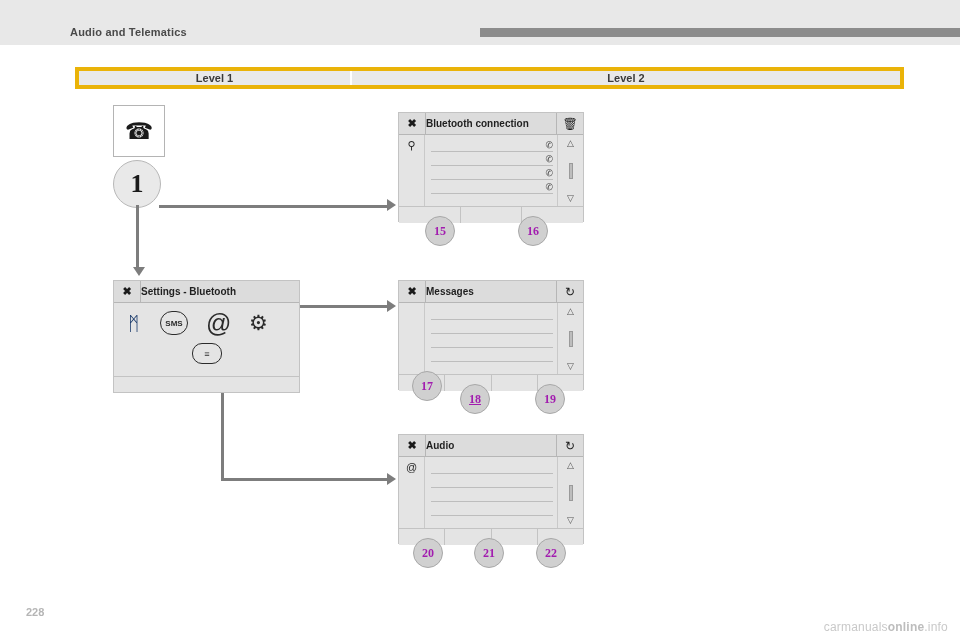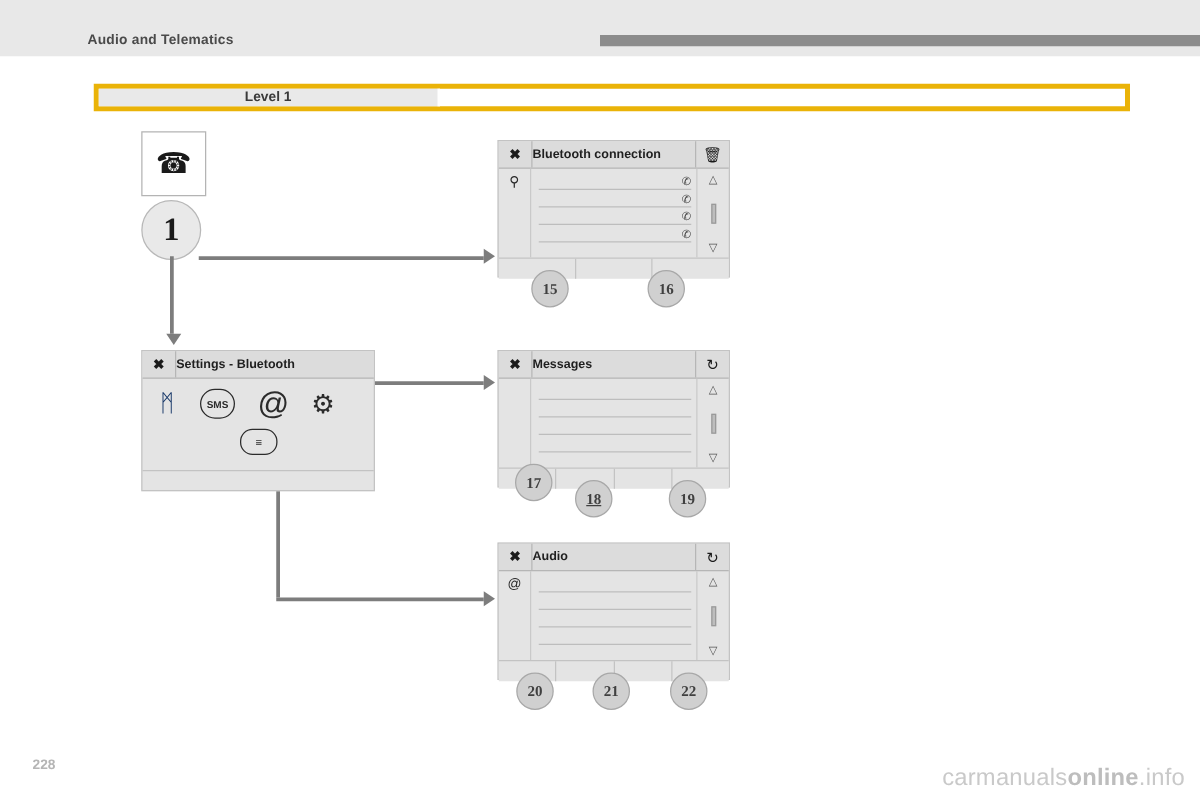--- a/index.html
+++ b/index.html
@@ -224,21 +224,21 @@
     position: absolute;
     width: 28px; height: 28px;
     border-radius: 50%;
     background: #d0d0d0;
     border: 1px solid #a8a8a8;
     display: flex;
     align-items: center;
     justify-content: center;
     font-size: 12px;
     font-weight: bold;
-    color: #404040;
+    color: #a21caf;
     font-family: "Liberation Serif", serif;
   }
 
   
   .settings-screen {
     position: absolute;
     left: 113px; top: 280px;
     width: 187px; height: 113px;
     background: #e4e4e4;
     border: 1px solid #c3c3c3;
@@ -288,36 +288,37 @@
   .page-num {
     position: absolute;
     left: 26px; top: 606px;
     font-size: 11px;
     font-weight: bold;
     color: #b5b5b5;
   }
   .watermark {
     position: absolute;
     right: 12px; bottom: 6px;
-    font-size: 19px;
+    font-size: 12px;
     color: #c9c9c9;
     letter-spacing: 0.2px;
   }
   .watermark b { color: #bdbdbd; font-weight: bold; }
 </style>
 </head>
 <body>
 
 <div class="page-header">
   <div class="header-title">Audio and Telematics</div>
   <div class="header-bar"></div>
 </div>
 
 <div class="level-table">
   <div class="level-cell l1">Level 1</div>
+  <div class="level-cell l2">Level 2</div>
 </div>
 
 <div class="phone-box">
   <div class="phone-glyph">☎</div>
 </div>
 
 <div class="step-circle">1</div>
 
 <div class="conn" style="left:159px; top:205px; width:228px; height:3px;"></div>
 <div class="arrow-right" style="left:387px; top:199px;"></div>

